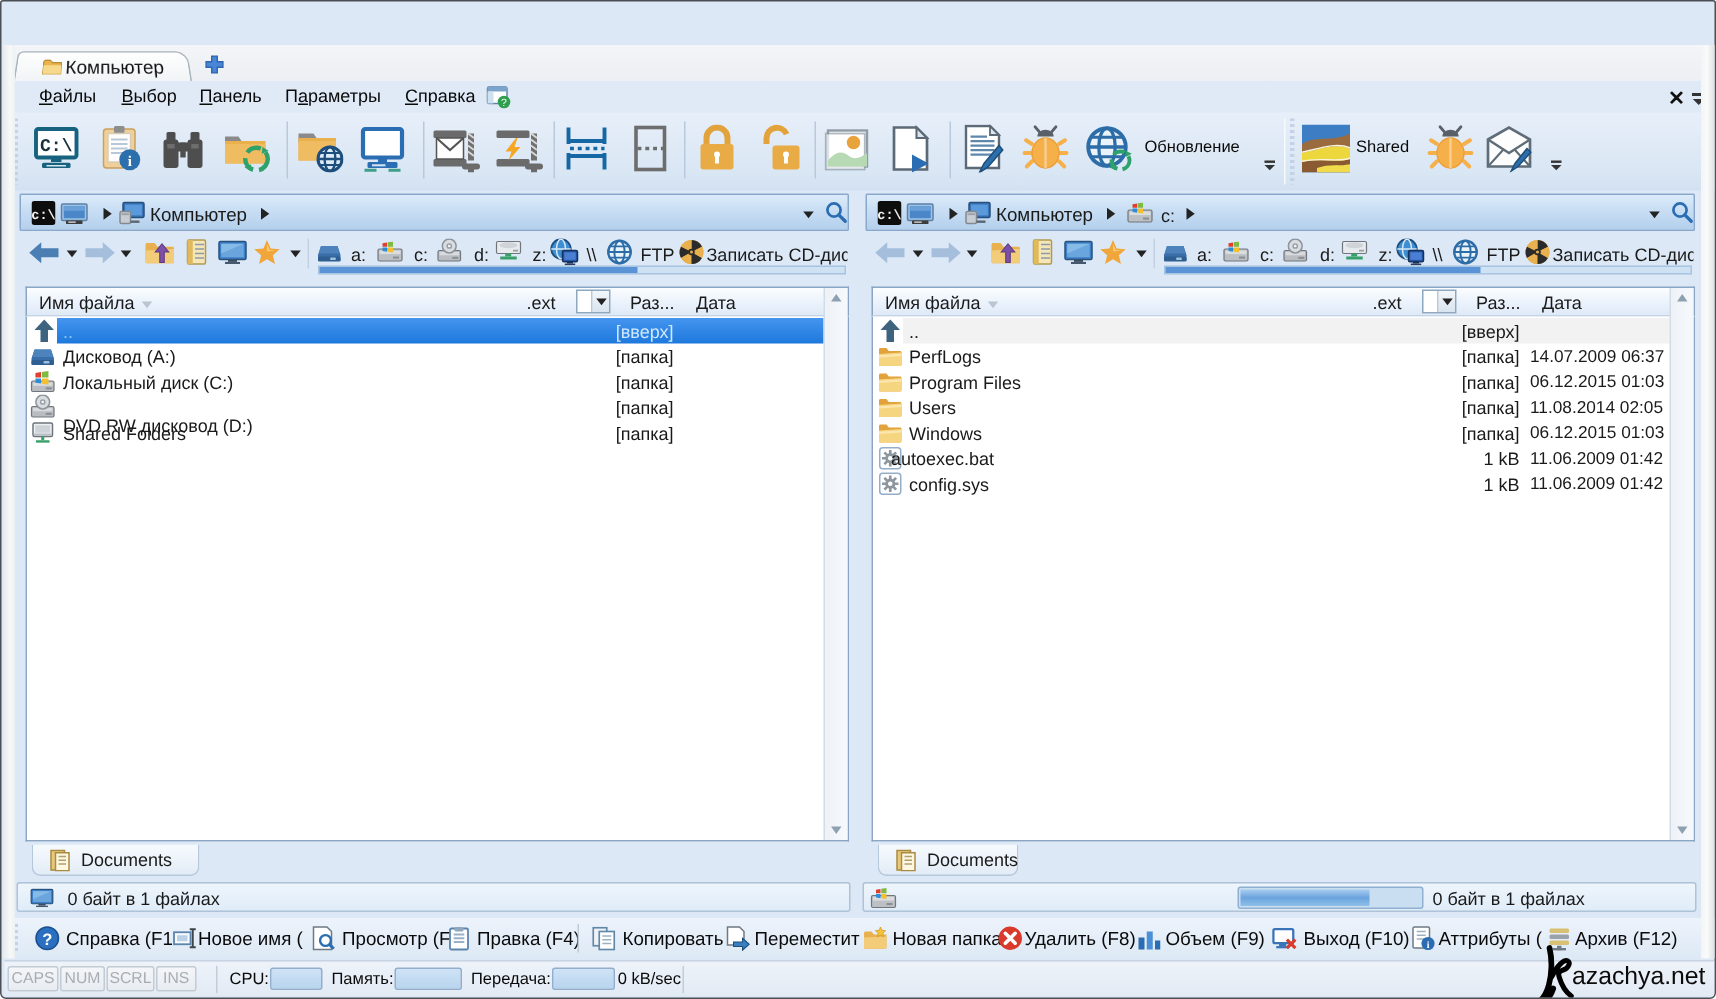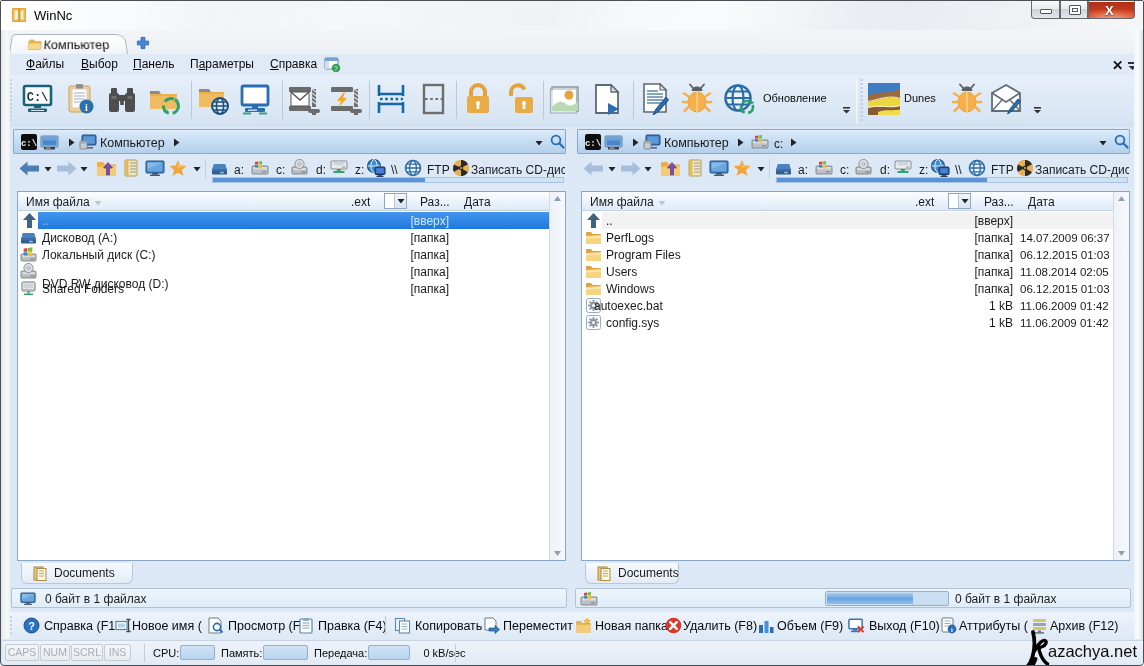--- a/index.html
+++ b/index.html
@@ -53,42 +53,20 @@
 .kbox{position:absolute;top:3px;height:17px;border:1px solid #c3cbd4;background:linear-gradient(#f4f6f9,#e8ecf1);color:#a8adb4;font-size:10.5px;text-align:center;line-height:15px;border-radius:2px}
 .gbox{position:absolute;top:4px;width:37px;height:15px;border:1px solid #93afcd;background:linear-gradient(#cfe3f6,#b8d4ee);border-radius:2px}
 .st{position:absolute;top:6px;font-size:11px;color:#0a0a0a;white-space:nowrap}
 .ssep{position:absolute;top:3px;width:1px;height:18px;background:#c2cdd9}
 
 #wm{position:absolute;left:1047px;top:641px;font-family:"Liberation Sans",sans-serif;font-size:16.5px;color:#0b0b0b;z-index:50}
 </style></head>
 <body>
 <div id="win">
 
-  <div id="titlebar">
-      <div class="abs" style="left:0;top:0;width:100%;height:29px;background:linear-gradient(115deg,rgba(255,255,255,.7) 0%,rgba(255,255,255,0) 18%,rgba(255,255,255,.5) 30%,rgba(230,235,240,.3) 48%,rgba(255,255,255,.55) 62%,rgba(255,255,255,0) 75%,rgba(255,255,255,.4) 100%)"></div>
-    <svg class="wicon" viewBox="0 0 16 16">
-        <rect x="1" y="1" width="14" height="14" rx="1" fill="#e8a33d"></rect>
-        <rect x="2.5" y="2.5" width="11" height="11" fill="#f6d277"></rect>
-        <rect x="4" y="4" width="8" height="8" fill="#fdf3cf"></rect>
-        <rect x="7" y="2" width="2.5" height="12" fill="#caa24a"></rect>
-      </svg>
-    <div class="wtxt">WinNc</div>
-    <div id="winbtns">
-      <div class="wb" id="wb-min">
-          <div class="g"></div>
-        </div>
-      <div class="wb" id="wb-max">
-          <div class="g"></div>
-          <div class="g2"></div>
-        </div>
-      <div class="wb" id="wb-close">
-          <div class="g">X</div>
-        </div>
-    </div>
-  </div>
   <div class="abs" style="left:1px;top:29px;width:8px;height:609px;background:linear-gradient(90deg,#e8eaec,#f6f8f9 60%,#eef0f2);z-index:30"></div>
   <div class="abs" style="left:1133px;top:29px;width:10px;height:609px;background:linear-gradient(90deg,#f2f4f5,#fafbfb 40%,#d8dbdd);z-index:30"></div>
 
   <div id="tabrow">
     <div id="tab1">
       <svg class="ticon" viewBox="0 0 16 14">
           <path d="M1 3 L1 13 L15 13 L15 4 L8 4 L6 2 L2 2 Z" fill="#e9b44c" stroke="#b88a2e" stroke-width=".8"></path>
           <path d="M1 6 L15 6 L15 13 L1 13 Z" fill="#f7d98b"></path>
         </svg>
       <div class="ttxt">Компьютер</div>
@@ -305,21 +283,21 @@
     <div class="grip" style="left:857px"></div>
     <svg class="tico" style="left:865px" viewBox="0 0 32 32">
         <rect width="32" height="32" fill="#3d7dc4"></rect>
         <path d="M0 13 C9 7 20 12 32 6 L32 18 L0 20 Z" fill="#9a6b3f"></path>
         <path d="M0 19 C10 17 22 12 32 16 L32 24 L0 26 Z" fill="#ecd83c"></path>
         <path d="M0 25 C12 22 24 26 32 23 L32 32 L0 32 Z" fill="#8a5a32"></path>
         <path d="M10 29 C18 26 26 28 32 26.5 L32 32 L10 32 Z" fill="#f0dc4a"></path>
         <path d="M0 18.5 C10 16.5 22 11.5 32 15.5" fill="none" stroke="#f8f4e0" stroke-width=".9"></path>
         <path d="M0 24.5 C12 21.5 24 25.5 32 22.5" fill="none" stroke="#f8f4e0" stroke-width=".9"></path>
       </svg>
-    <div class="tlbl" style="left:901px">Dunes</div>
+    <div class="tlbl" style="left:901px">Shared</div>
     <svg class="tico" style="left:948px" viewBox="0 0 32 32">
         <path d="M10.5 8 a5.5 4.5 0 0 1 11 0 Z" fill="#5a6068"></path>
         <path d="M12 5 L9 1.5 M20 5 L23 1.5" stroke="#5a6068" stroke-width="1.8" stroke-linecap="round"></path>
         <g stroke="#f5b049" stroke-width="2.6" stroke-linecap="round">
           <line x1="7" y1="13" x2="3" y2="10.5"></line>
           <line x1="6.5" y1="19" x2="2" y2="19"></line>
           <line x1="7" y1="24.5" x2="3.5" y2="28"></line>
           <line x1="25" y1="13" x2="29" y2="10.5"></line>
           <line x1="25.5" y1="19" x2="30" y2="19"></line>
           <line x1="25" y1="24.5" x2="28.5" y2="28"></line>
@@ -931,20 +909,20 @@
     <div class="kbox" style="left:37px;width:30px">NUM</div>
     <div class="kbox" style="left:68px;width:32px">SCRL</div>
     <div class="kbox" style="left:101px;width:27px">INS</div>
     <div class="ssep" style="left:141px"></div>
     <div class="st" style="left:150px">CPU:</div>
     <div class="gbox" style="left:177px;width:35px"></div>
     <div class="st" style="left:218px">Память:</div>
     <div class="gbox" style="left:260px;width:45px"></div>
     <div class="st" style="left:311px">Передача:</div>
     <div class="gbox" style="left:365px;width:42px"></div>
-    <div class="st" style="left:420px;width:43px;text-align:center">0 kB/sec</div>
+    <div class="st" style="left:408px;width:43px;text-align:right">0 kB/sec</div>
     <div class="ssep" style="left:452px"></div>
   </div>
   <div id="wm"><svg style="position:absolute;left:-24px;top:-12px" width="28" height="40" viewBox="0 0 28 40">
         <path d="M9 2 C11 10 10.5 20 8.5 27 C7 32 4 36.5 1.5 38 C6 39 9.5 35 11.5 29" fill="none" stroke="#000" stroke-width="3.8" stroke-linecap="round"></path>
         <path d="M10.5 21 C14 14 18.5 9.5 21 10.5 C23.5 11.5 21.5 15.5 18.5 16.5 C15.5 17.5 14.5 18.5 15.5 21.5 C17 26.5 20 31.5 23.5 34" fill="none" stroke="#000" stroke-width="3.4" stroke-linecap="round"></path>
       </svg>azachya.net</div>
 </div>
 
 </body></html>

